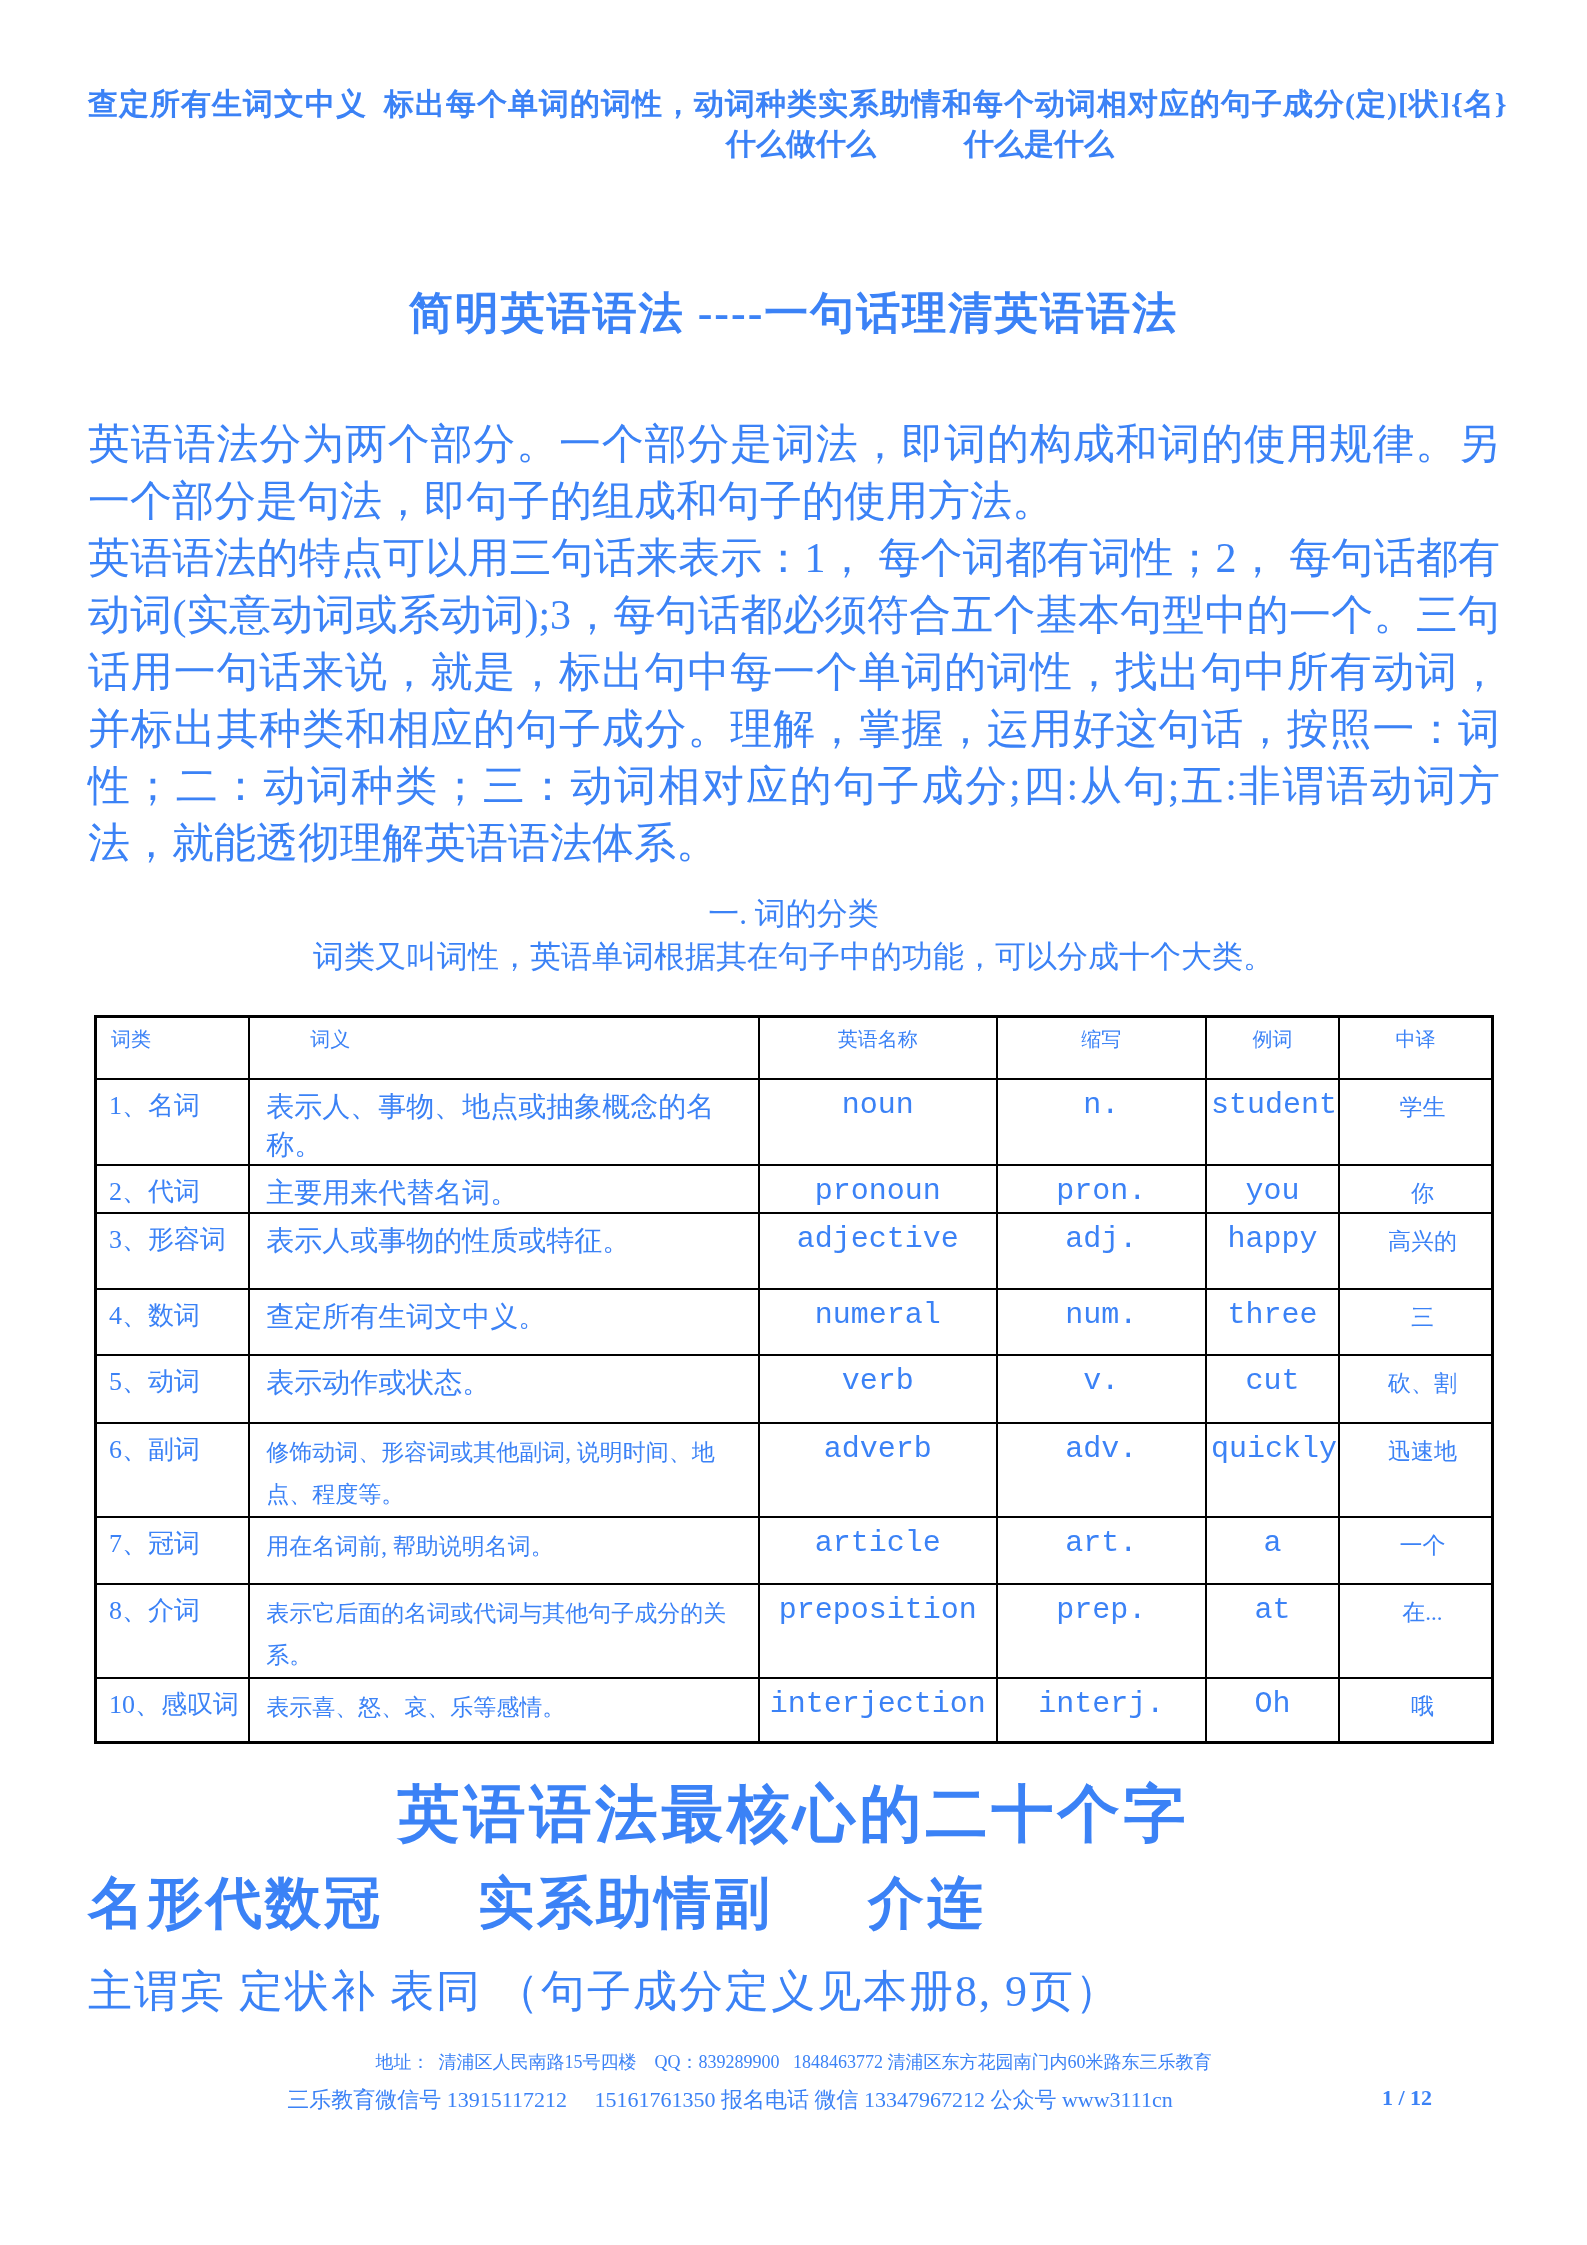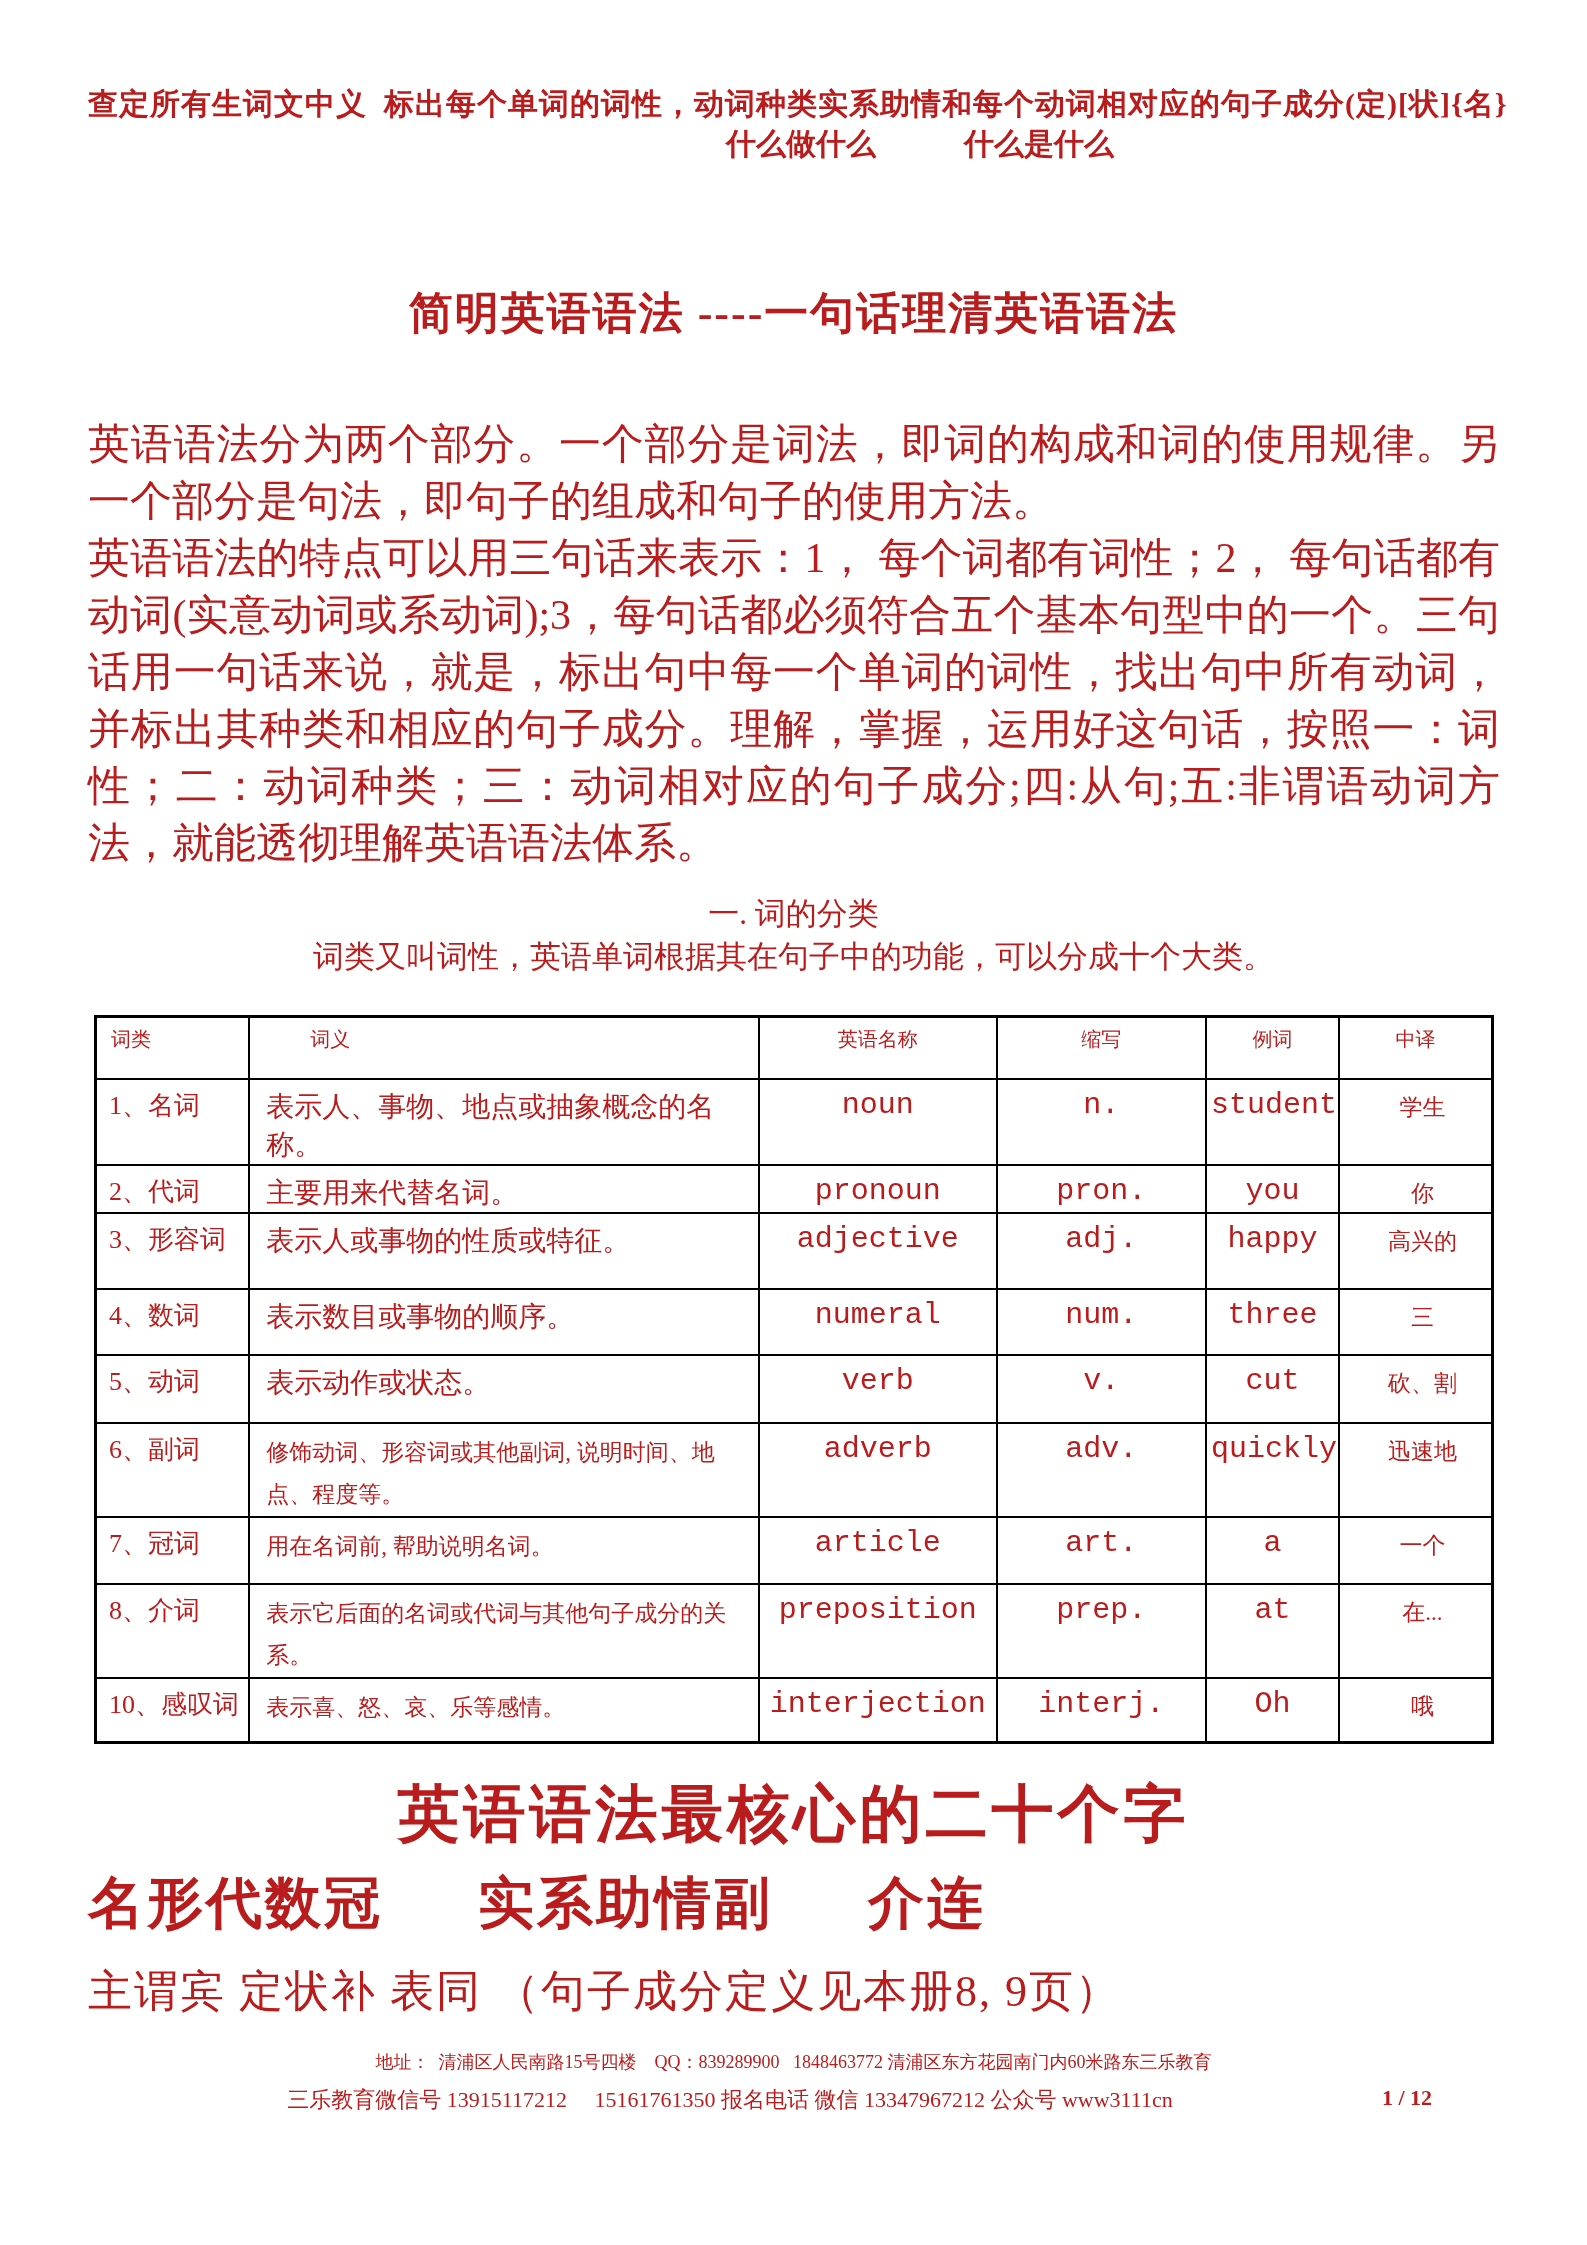--- a/index.html
+++ b/index.html
@@ -1,18 +1,18 @@
 <!DOCTYPE html>
 <html lang="zh"><head>
 <meta charset="utf-8">
 <style>
   html,body { margin:0; padding:0; background:#ffffff; }
   .page {
     position:relative; width:1587px; height:2245px; background:#ffffff;
-    color:#b91c1c; font-family:"Liberation Serif","DejaVu Serif",serif; overflow:hidden;
+    color:#3b82f6; font-family:"Liberation Serif","DejaVu Serif",serif; overflow:hidden;
   }
   
   .hdr-line1 { position:absolute; left:88px; top:84px; font-size:30px; font-weight:bold; letter-spacing:1px; white-space:pre; }
   .hdr-line2 { position:absolute; left:726px; top:124px; display:flex; gap:88px; font-size:30px; font-weight:bold; }
   .hdr-line3 { position:absolute; left:712px; top:160px; display:flex; gap:52px; font-size:30px; font-weight:bold; }
   
   .doc-title { position:absolute; top:284px; left:0; width:100%; margin:0; text-align:center; font-size:44px; font-weight:bold; letter-spacing:2px; }
   
   .body-text { position:absolute; left:88px; top:416px; width:1412px; font-size:42px; line-height:57px; text-align:justify; text-justify:inter-ideograph; }
   .body-text p { margin:0; }
@@ -114,21 +114,21 @@
       <tr>
         <td>3、形容词</td>
         <td>表示人或事物的性质或特征。</td>
         <td>adjective</td>
         <td>adj.</td>
         <td>happy</td>
         <td>高兴的</td>
       </tr>
       <tr>
         <td>4、数词</td>
-        <td>表示数目或事物的顺序。</td>
+        <td>查定所有生词文中义。</td>
         <td>numeral</td>
         <td>num.</td>
         <td>three</td>
         <td>三</td>
       </tr>
       <tr>
         <td>5、动词</td>
         <td>表示动作或状态。</td>
         <td>verb</td>
         <td>v.</td>

